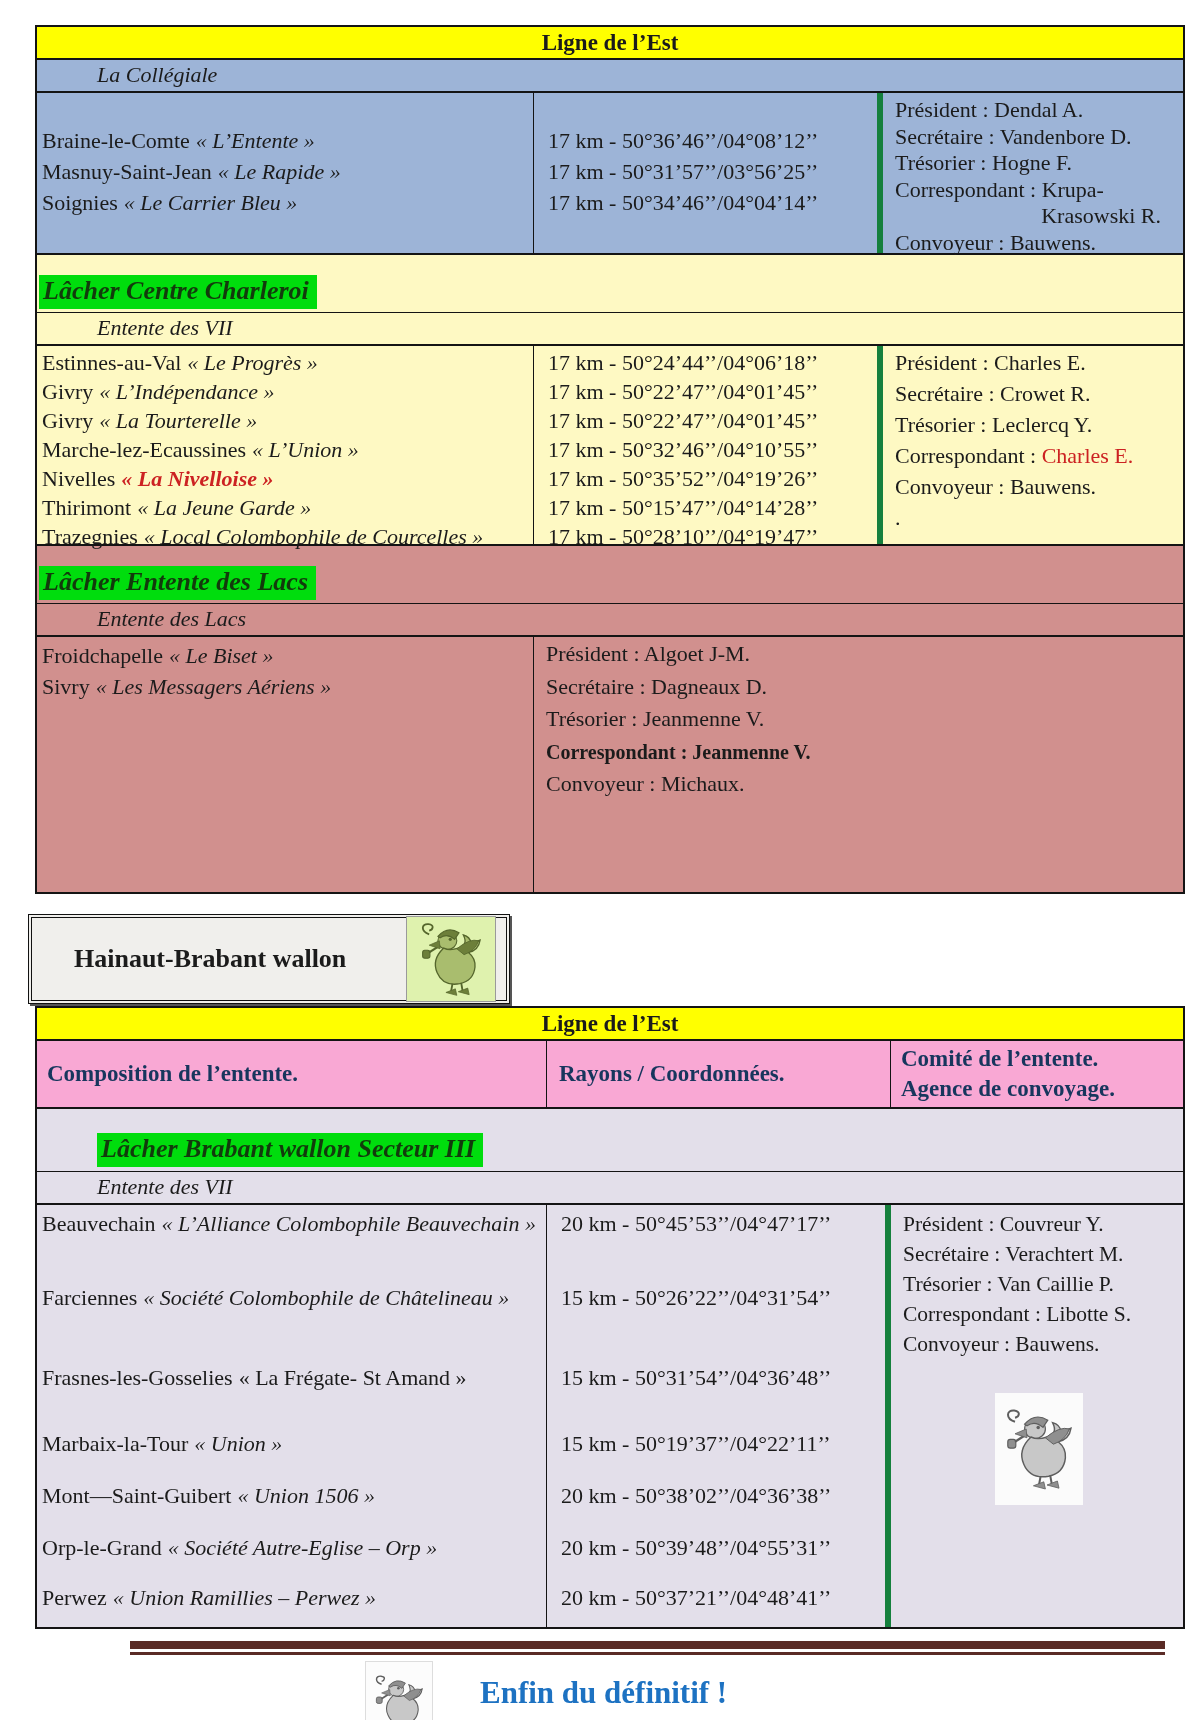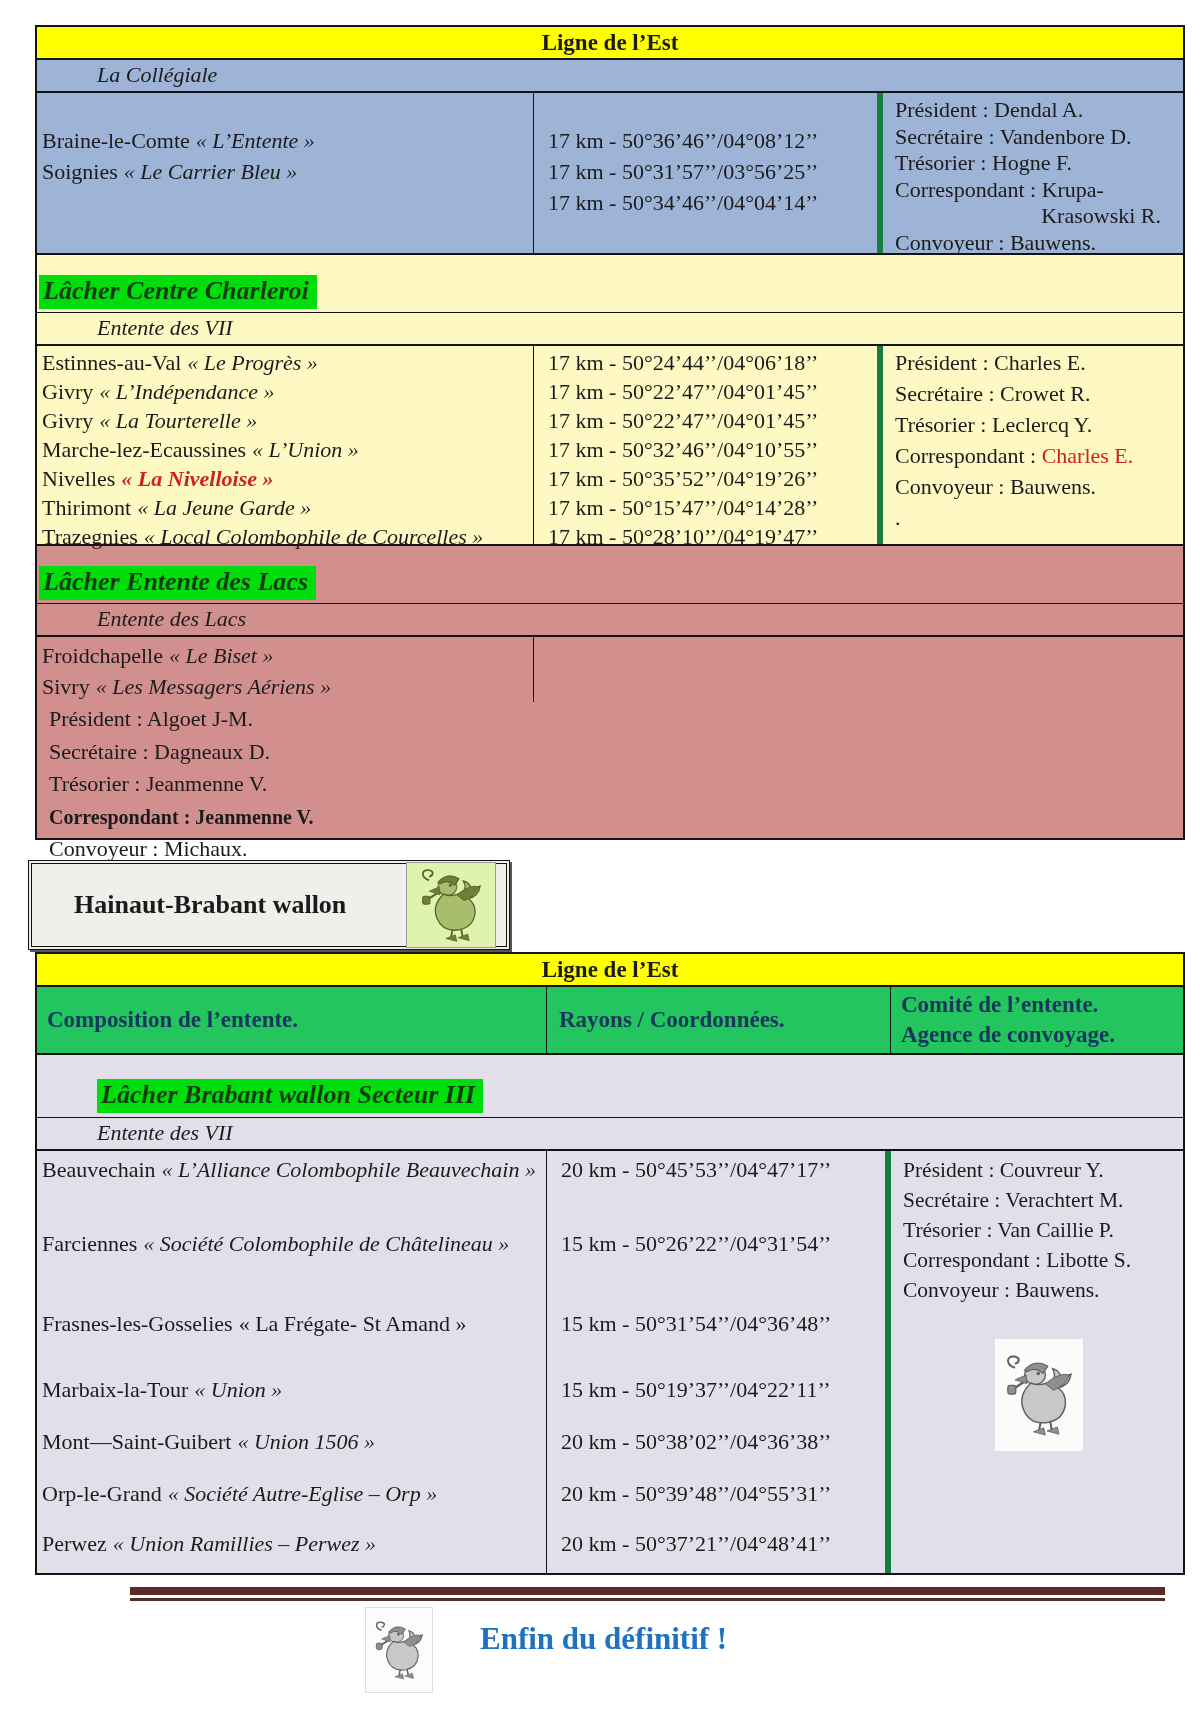--- a/index.html
+++ b/index.html
@@ -35,37 +35,37 @@
   .red{color:#cc2222;}
   .red-bold{color:#cc2222;font-weight:bold;}
   .blue .cols{height:160px;}
   .blue .c1,.blue .c2{padding-top:32px;}
   .blue .c1 .line,.blue .c2 .line{line-height:31px;}
   .blue .c3{line-height:26.5px;font-size:22px;padding-top:4px;}
   .blue .c3 .cl{font-size:22px;}
   .beige .cols{height:198px;}
   .beige .c1 .line,.beige .c2 .line{line-height:29px;}
   .beige .c3{line-height:31px;padding-top:1px;}
-  .pink .cols{height:201px;flex-direction:column;}
+  .pink .cols{height:255px;}
   .pink .c1,.pink .c2{padding-top:3px;}
   .pink .c1 .line,.pink .c2 .line{line-height:31px;}
   .pink .c3{line-height:32.5px;padding-top:1px;}
   .cl{font-size:22px;}
   .cl.small{font-size:20px;font-weight:bold;}
   .cl.right{text-align:right;padding-right:14px;}
   
   .region-box{margin:20px 0 2px -7px;width:482px;height:90px;background:#f0efec;
               border:4px double #111;box-sizing:border-box;display:flex;align-items:center;
               box-shadow:2px 2px 0 #555;}
   .region-label{flex:1;font-size:26px;font-weight:bold;margin-left:42px;}
   .bird-frame{width:88px;height:84px;margin-right:10px;background:#dff2ae;
               border:1px solid #9a9a9a;display:flex;align-items:center;justify-content:center;}
   .bird-frame svg{width:78px;height:80px;}
   
-  .header-row{display:flex;border-bottom:2px solid #141414;background:#22c55e;}
+  .header-row{display:flex;border-bottom:2px solid #141414;background:#f9a8d4;}
   .hc{height:66px;display:flex;flex-direction:column;justify-content:center;
       font-weight:bold;color:#17365d;font-size:23px;line-height:30px;box-sizing:border-box;}
   .hc1{width:510px;border-right:1px solid #141414;padding-left:10px;}
   .hc2{width:344px;border-right:1px solid #141414;padding-left:12px;}
   .hc3{flex:1;padding-left:10px;}
   
   .lavender .c1,.lavender .c2{padding-top:4px;}
   .lavender .line{line-height:30px;white-space:normal;}
   .r1{height:74px;}.r2{height:80px;}.r3{height:66px;}.r4{height:52px;}
   .r5{height:52px;}.r6{height:50px;}.r7{height:44px;}
@@ -114,20 +114,21 @@
 <div class="content">
 
   <div class="sheet">
     <div class="banner">Ligne de l’Est</div>
 
     <div class="sec blue">
       <div class="subtitle-row">La Collégiale</div>
       <div class="cols">
         <div class="c1">
           <div class="line"><span>Braine-le-Comte</span><span class="cn">« L’Entente »</span></div>
+          <div class="line"><span>Masnuy-Saint-Jean</span><span class="cn">« Le Rapide »</span></div>
           <div class="line"><span>Soignies</span><span class="cn">« Le Carrier Bleu »</span></div>
         </div>
         <div class="c2">
           <div class="line">17 km - 50°36’46’’/04°08’12’’</div>
           <div class="line">17 km - 50°31’57’’/03°56’25’’</div>
           <div class="line">17 km - 50°34’46’’/04°04’14’’</div>
         </div>
         <div class="c3">
           <div class="cl">Président : Dendal A.</div>
           <div class="cl">Secrétaire : Vandenbore D.</div>

